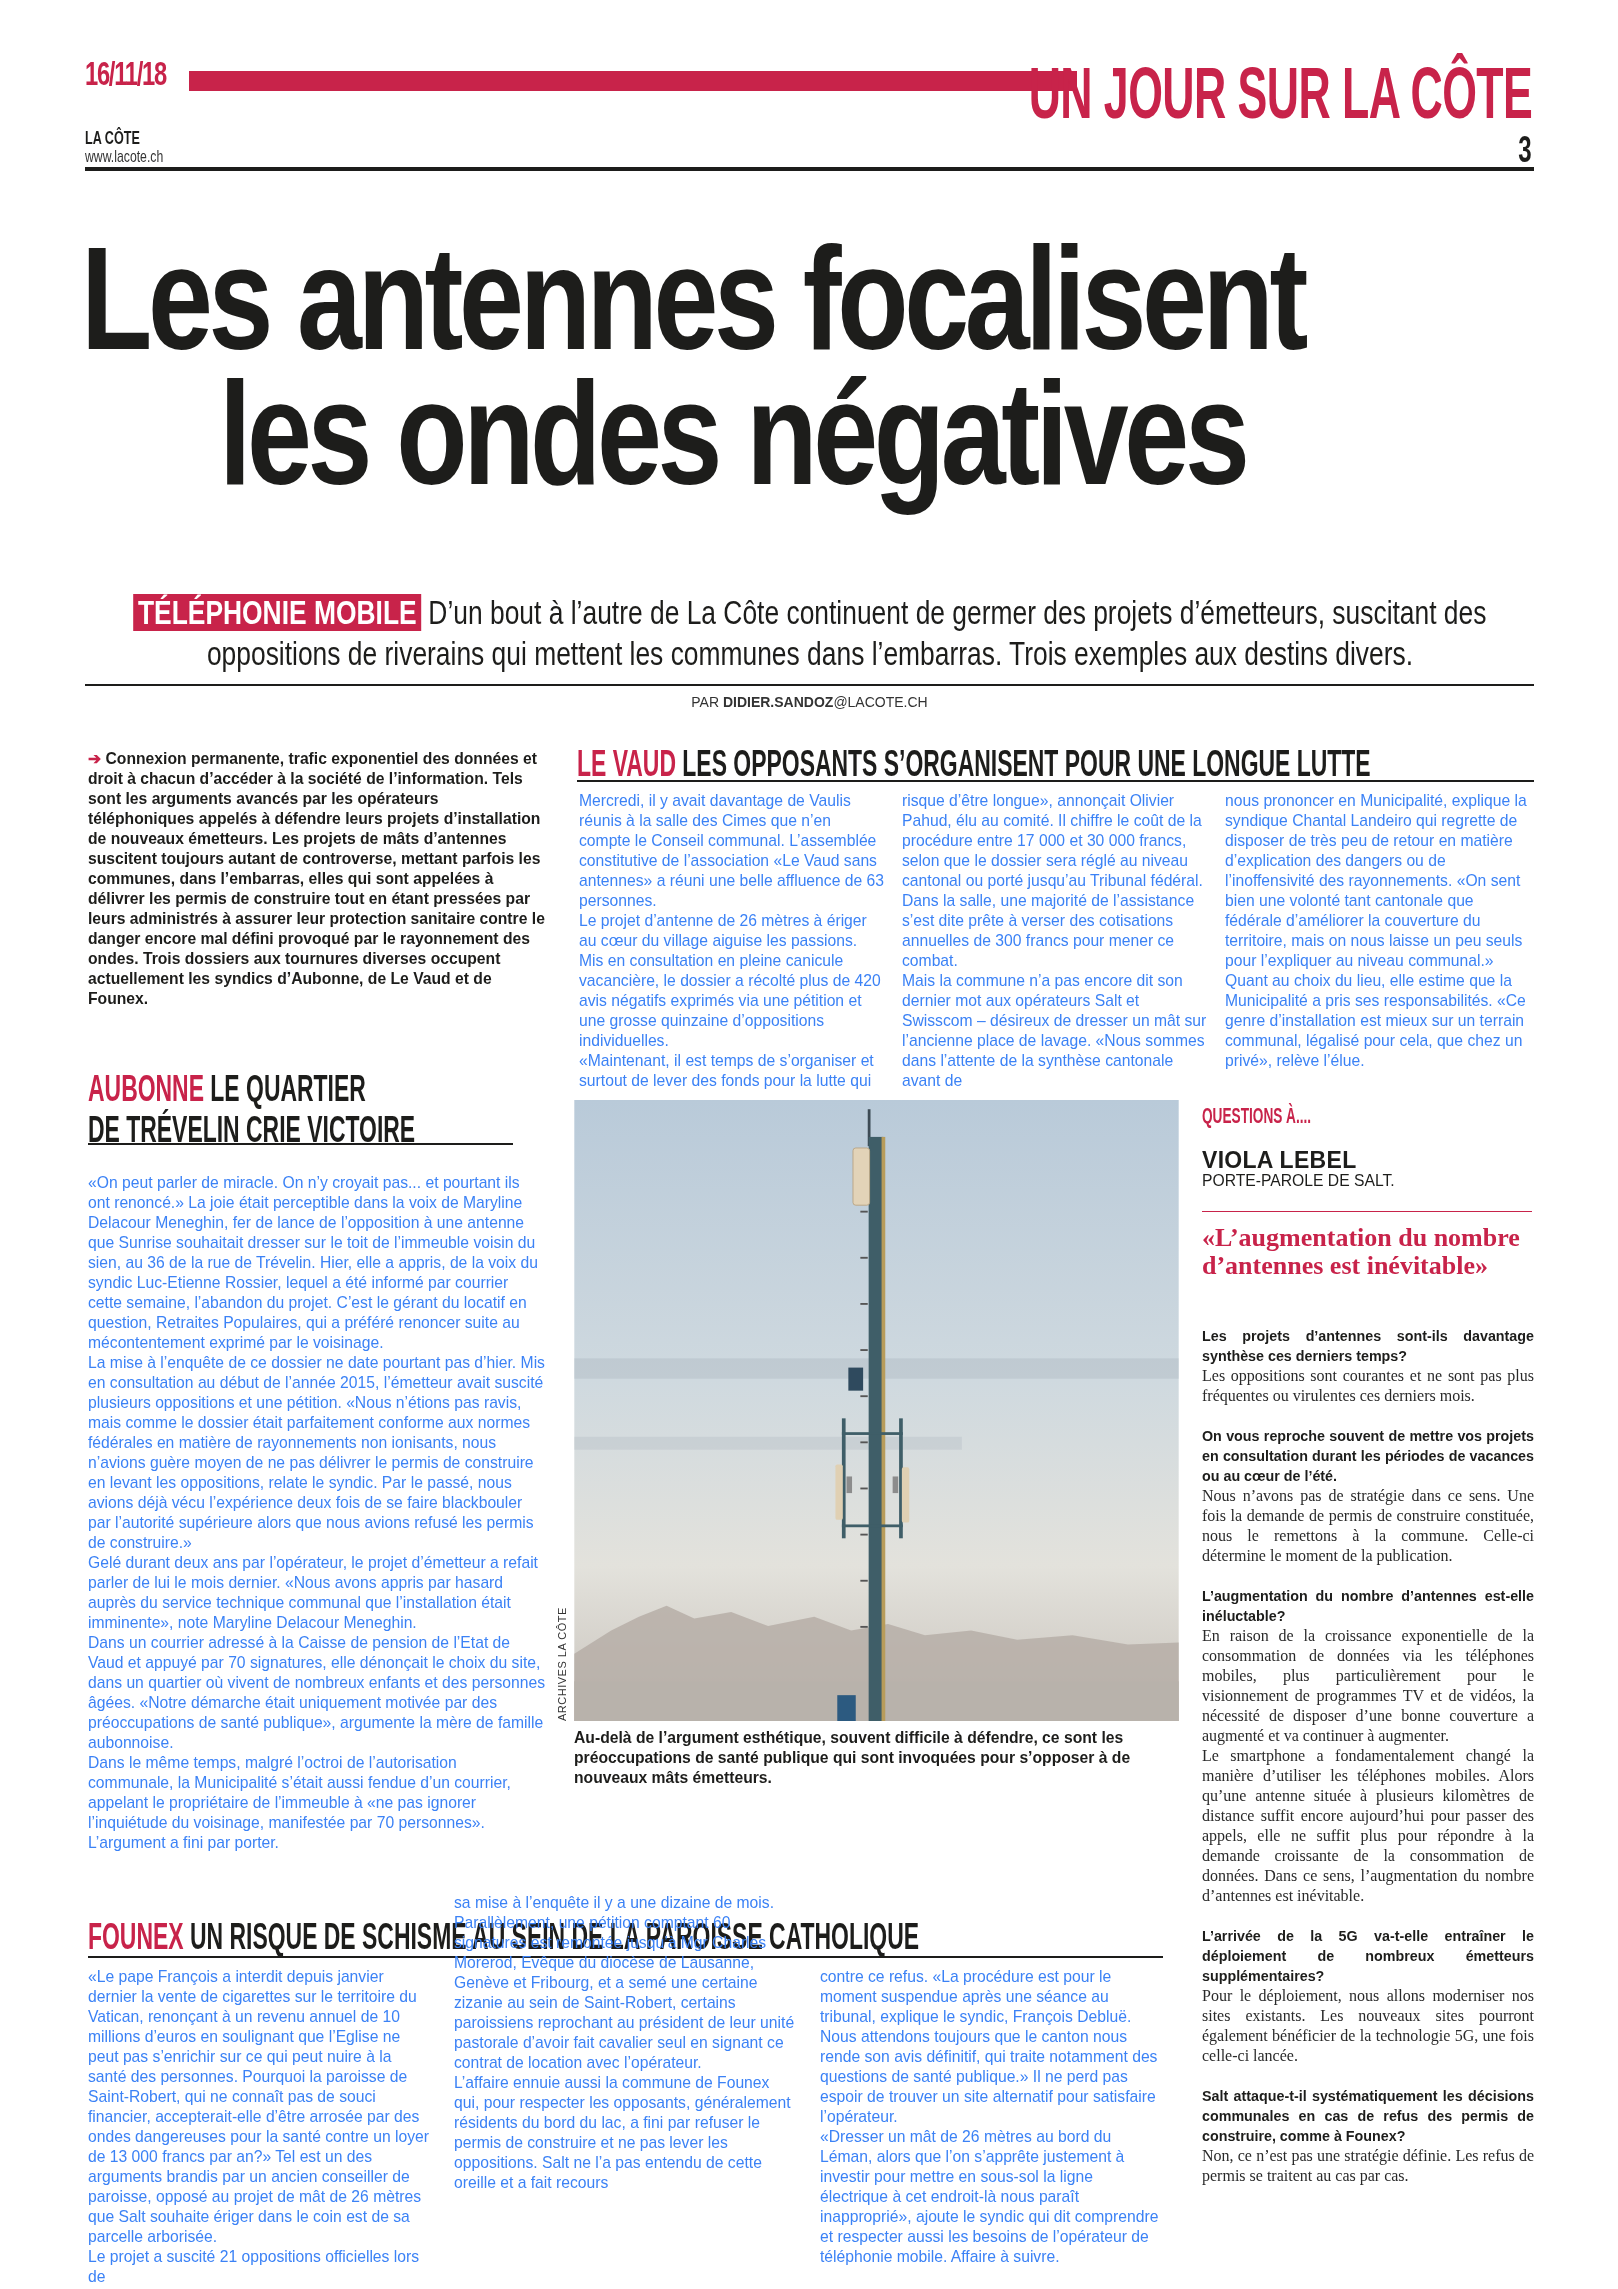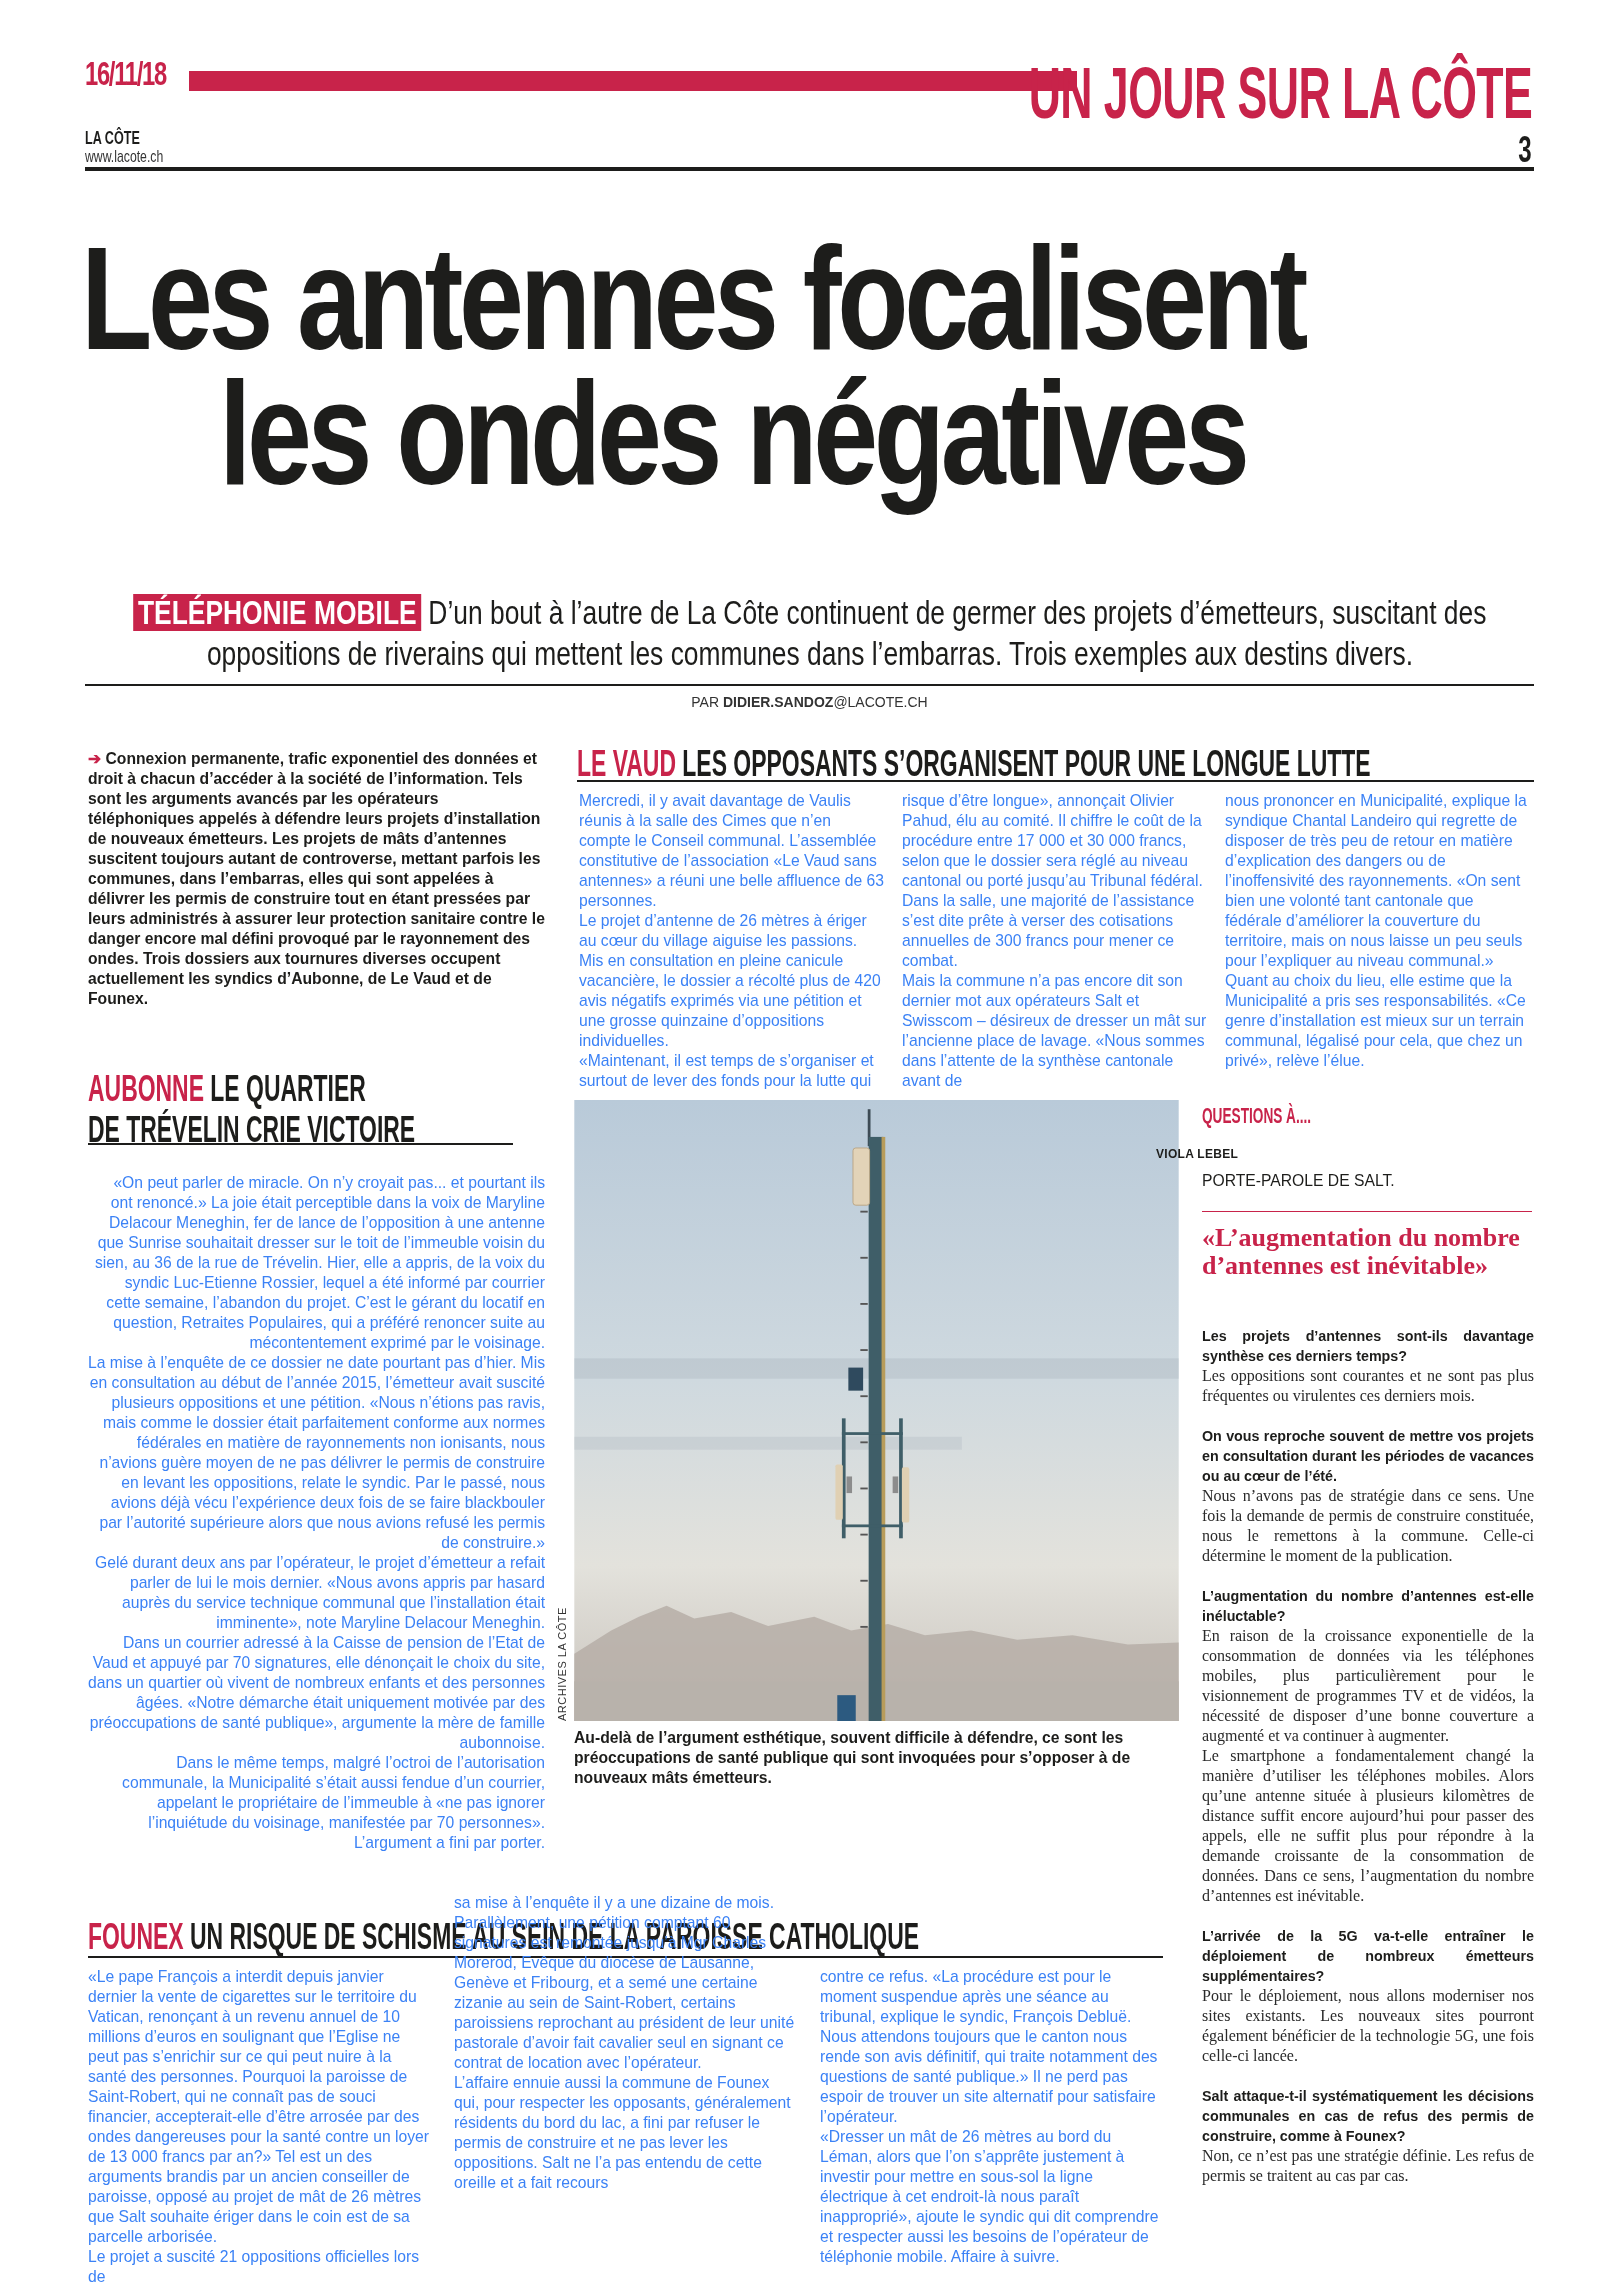--- a/index.html
+++ b/index.html
@@ -45,30 +45,30 @@
   
   #vaud-head { left: 577px; top: 743px; }
   #vaud-rule { left: 577px; top: 780px; width: 957px; }
   #vaud-c1 { left: 579px; top: 791px; width: 305px; }
   #vaud-c2 { left: 902px; top: 791px; width: 305px; }
   #vaud-c3 { left: 1225px; top: 791px; width: 309px; }
 
   
   #aub-head { left: 88px; top: 1068px; }
   #aub-rule { left: 88px; top: 1143px; width: 425px; }
-  #aub-body { left: 88px; top: 1173px; width: 457px; text-align: right; }
+  #aub-body { left: 88px; top: 1173px; width: 457px; }
 
   
   #photo { left: 574px; top: 1100px; width: 605px; height: 621px; overflow: hidden; }
   #credit { left: 556px; top: 1721px; font-size: 11px; color: #333; transform: rotate(-90deg); transform-origin: left top; white-space: nowrap; letter-spacing: 0.5px; }
   #caption { left: 574px; top: 1728px; width: 609px; font-size: 15.7px; line-height: 20px; font-weight: bold; }
 
   
   #q-kicker { left: 1202px; top: 1103px; font-size: 22px; font-weight: bold; color: #c8234a; transform: scaleX(0.62); transform-origin: left top; white-space: nowrap; }
-  #q-name { left: 1156px; top: 1147px; font-size: 12px; font-weight: bold; letter-spacing: 0.3px; }
+  #q-name { left: 1202px; top: 1147px; font-size: 23px; font-weight: bold; letter-spacing: 0.3px; }
   #q-role { left: 1202px; top: 1172px; font-size: 15.7px; }
   #q-rule { left: 1202px; top: 1211px; width: 330px; height: 0.9px; background: #c8234a; }
   #q-quote { left: 1202px; top: 1224px; width: 332px; font-family: "Liberation Serif", serif; font-weight: bold; color: #c8234a; font-size: 26px; line-height: 28px; }
   #qa { left: 1202px; top: 1326px; width: 332px; }
   .qa-q { font-weight: bold; font-size: 14.3px; line-height: 20px; text-align: justify; }
   .qa-a { font-family: "Liberation Serif", serif; font-size: 16px; line-height: 20px; text-align: justify; color: #2a2a2a; margin-bottom: 20px; }
 
   
   #fx-head { left: 88px; top: 1916px; }
   #fx-rule { left: 88px; top: 1956px; width: 1075px; }

